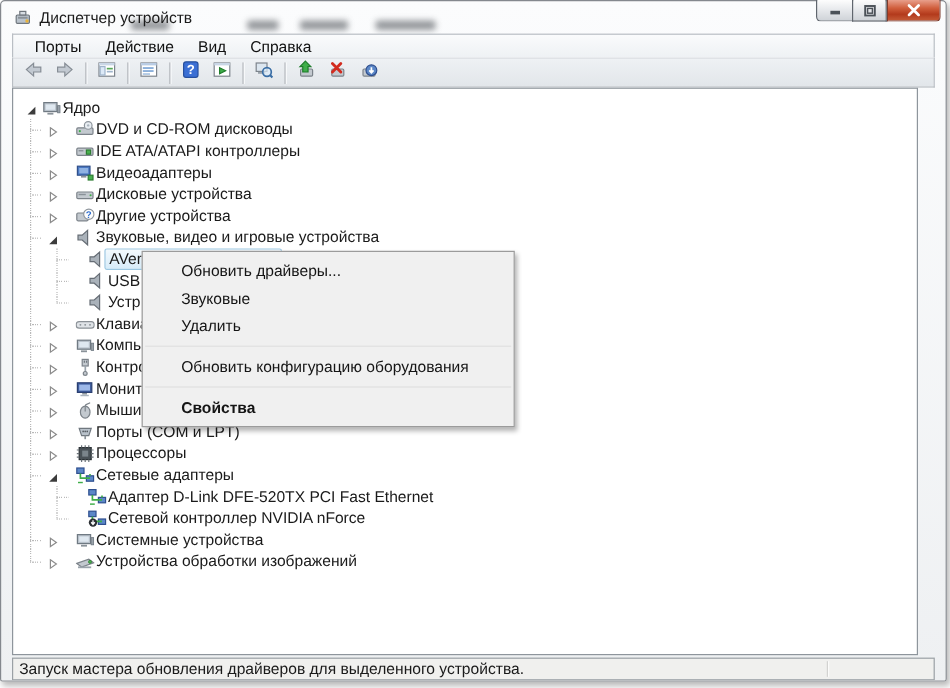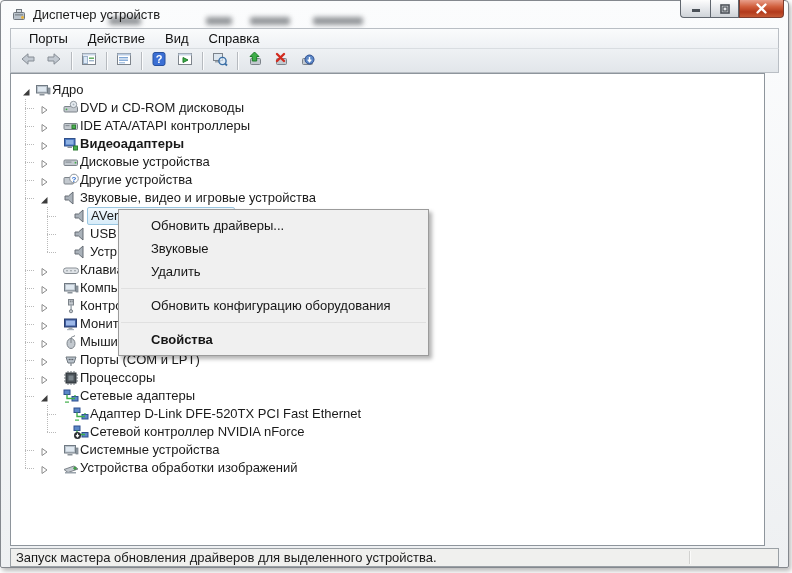--- a/index.html
+++ b/index.html
@@ -236,21 +236,21 @@
           <span class="glyph" style="left: 28px;"><svg width="10" height="10">
               <path d="M3,1.5 L8,5 L3,8.5 Z" fill="#ffffff" stroke="#8c8c8c"></path>
             </svg></span>
           <span class="ticon" style="left: 52px;"><svg width="16" height="16" viewBox="0 0 16 16">
               <rect x="1" y="5.5" width="13.5" height="6" rx="1" fill="#c3c9cf" stroke="#7c838a"></rect>
               <rect x="9" y="7" width="3.5" height="3.5" fill="#49b04f" stroke="#2e7d32"></rect>
               <rect x="2.5" y="7" width="4" height="1.2" fill="#8a9299"></rect>
             </svg></span>
           <span class="tlabel" style="left: 66px;">IDE ATA/ATAPI контроллеры</span>
         </div>
-        <div class="trow" style="top: 61px; font-weight: bold;">
+        <div class="trow" style="top: 61px;">
           <span class="stub" style="left: 14px; top: 9px; width: 10px;"></span>
           <span class="glyph" style="left: 28px;"><svg width="10" height="10">
               <path d="M3,1.5 L8,5 L3,8.5 Z" fill="#ffffff" stroke="#8c8c8c"></path>
             </svg></span>
           <span class="ticon" style="left: 52px;"><svg width="16" height="16" viewBox="0 0 16 16">
               <rect x="1.5" y="2.5" width="10.5" height="7.5" fill="#4a78c2" stroke="#31508a"></rect>
               <rect x="3" y="4" width="7.5" height="4.5" fill="#8fb2e2"></rect>
               <rect x="4.5" y="10.5" width="4.5" height="1.5" fill="#8a9299"></rect>
               <rect x="10.5" y="10" width="4" height="4" fill="#49b04f" stroke="#2e7d32"></rect>
             </svg></span>

